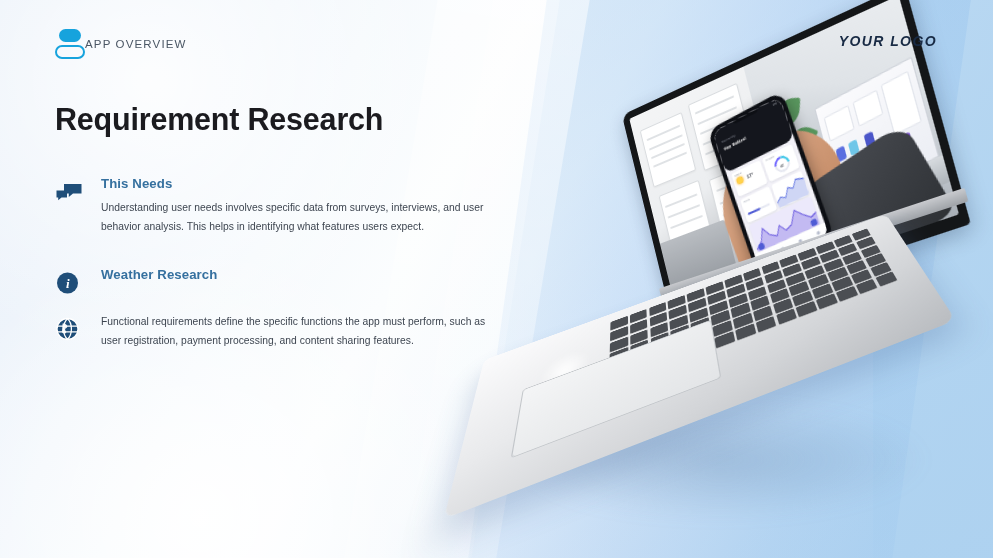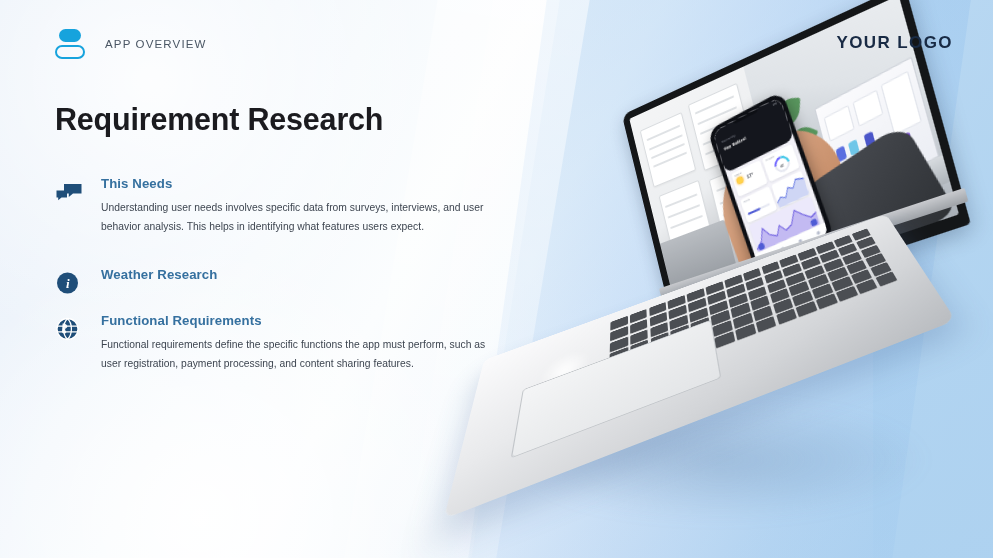--- a/index.html
+++ b/index.html
@@ -47,36 +47,36 @@
     position:absolute; left:-160px; top:-200px; width:620px; height:560px;
     background:radial-gradient(circle at 50% 50%, rgba(255,255,255,.85), rgba(255,255,255,0) 68%);
   }
   .bg-glow-bl {
     position:absolute; left:-120px; bottom:-240px; width:640px; height:560px;
     background:radial-gradient(circle at 50% 50%, rgba(255,255,255,.95), rgba(255,255,255,0) 66%);
   }
 
   
   .header { position:absolute; top:0; left:0; right:0; height:86px; z-index:5; }
-  .brand { position:absolute; left:55px; top:28px; display:flex; align-items:center; gap:20px; }
+  .brand { position:absolute; left:55px; top:28px; display:flex; align-items:center; gap:0; }
   .brand-mark { width:30px; height:32px; position:relative; }
   .brand-mark .pill-top {
     position:absolute; left:4px; top:1px; width:22px; height:13px;
     background:#16a3dd; border-radius:7px;
   }
   .brand-mark .pill-bot {
     position:absolute; left:0px; top:17px; width:30px; height:14px;
     border:2.4px solid #16a3dd; border-radius:8px; background:transparent;
   }
   .brand-text {
     font-size:11.5px; letter-spacing:1.15px; color:#4a5664; font-weight:400;
   }
   .corner-logo {
-    position:absolute; right:40px; top:33px;
-    font-size:17px; font-weight:700; letter-spacing:1.4px; color:#182a44;
+    position:absolute; right:56px; top:33px;
+    font-size:14px; font-weight:700; letter-spacing:1.4px; color:#182a44;font-style:italic;
   }
 
   
   .page-title {
     position:absolute; left:55px; top:102px; z-index:5;
     font-size:30.5px; font-weight:700; color:#1b1b1f; letter-spacing:-.2px;
   }
 
   
   .features { position:absolute; left:55px; top:176px; width:440px; z-index:5; }
@@ -321,21 +321,20 @@
   <div class="feature">
     <div class="f-icon">
       <svg width="28" height="28" viewBox="0 0 28 28">
         <circle cx="12.5" cy="14" r="10.5" fill="#1f4e79"></circle>
         <path d="M12.5 3.8c-2.6 2.3-3.9 5.8-3.9 10.2s1.3 7.9 3.9 10.2c2.6-2.3 3.9-5.8 3.9-10.2s-1.3-7.9-3.9-10.2z" fill="none" stroke="#ffffff" stroke-width="1.3"></path>
         <path d="M2.6 11.2h19.8M2.6 16.8h19.8" stroke="#ffffff" stroke-width="1.3" fill="none"></path>
         <circle cx="12.5" cy="14" r="10.5" fill="none" stroke="#ffffff" stroke-width="1.3"></circle>
         <path d="M7.6 8.6c1.9-.6 3.3.5 4.3 1.6 1 1.1.3 2.6-.9 3.1-1.2.5-1.1 1.9-.2 2.6.9.7.5 2.2-.7 2.6-1.2.4-2.6-.4-3.2-1.6" fill="#ffffff" opacity=".92"></path>
       </svg>
     </div>
-    <div class="f-head">Functional Requirements</div>
     <div class="f-body">Functional requirements define the specific functions the app must perform, such as user registration, payment processing, and content sharing features.</div>
   </div>
 
 </div>
 
 <div id="mockup">
   <div class="lp-shadow"></div>
 
   <div class="lp-wrap">
 

